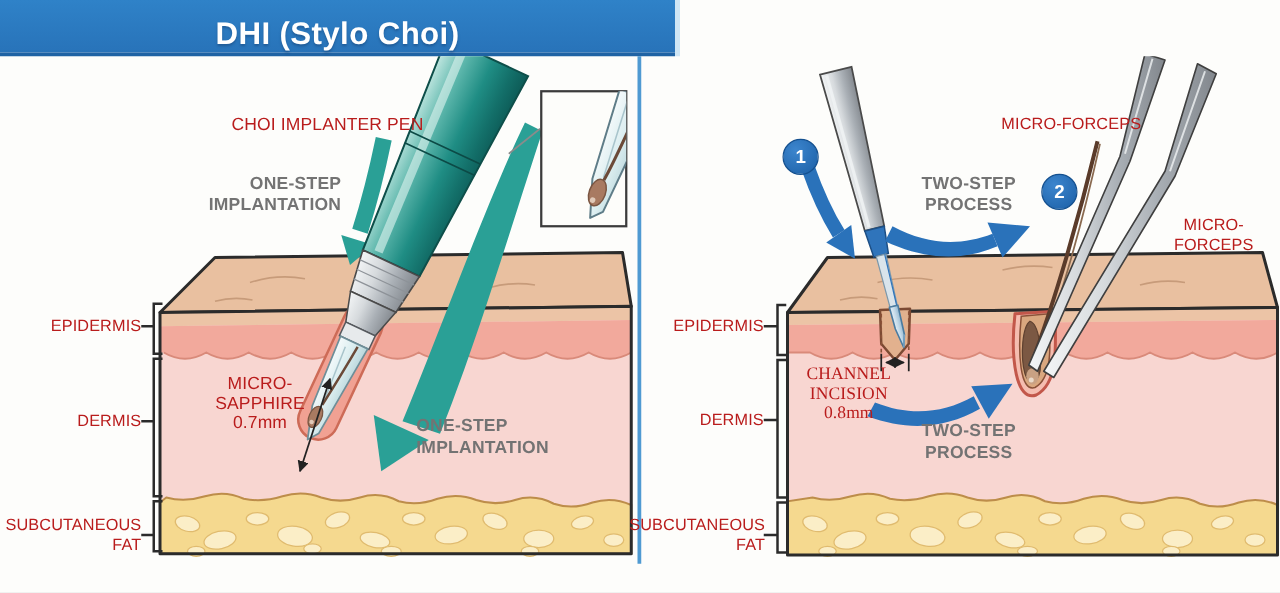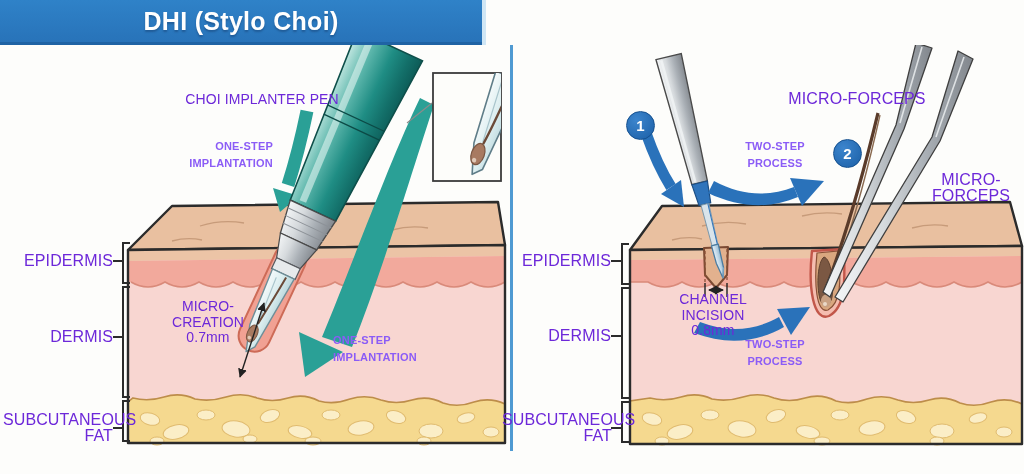--- a/index.html
+++ b/index.html
@@ -1,30 +1,30 @@
 <!DOCTYPE html>
 <html><head>
 <meta charset="utf-8">
 <style>
   html,body{margin:0;padding:0;background:#e8e8e8;}
   .stage{position:relative;width:1024px;height:474px;background:#fdfdfb;
          font-family:"Liberation Sans",sans-serif;overflow:hidden;margin:0 auto;}
   .header{position:absolute;top:0;left:0;width:1024px;height:45px;display:flex;}
-  .hhalf{width:482px;height:42px;background:linear-gradient(#2f82c8,#2873b9);
-         border-bottom:3px solid #1f63a4;display:flex;align-items:center;justify-content:center;}
+  .hhalf{width:540px;height:42px;background:linear-gradient(#2f82c8,#2873b9);
+         border-bottom:3px solid #1f63a4;display:flex;align-items:flex-end;justify-content:center;}
   .hgap{width:4px;height:45px;background:#cfe6f5;}
   .htitle{color:#fff;font-weight:bold;font-size:25px;letter-spacing:0.3px;
           text-shadow:0 2px 2px rgba(15,40,80,.35);}
   .vdivider{position:absolute;left:510px;top:45px;width:3px;height:406px;background:#4f9ad2;}
   .panel-svg{position:absolute;top:45px;width:512px;height:429px;}
   #svgL{left:0;} #svgR{left:512px;}
-  .lbl{position:absolute;color:#6d28d9;font-size:14px;line-height:15.5px;
+  .lbl{position:absolute;color:#b91c1c;font-size:14px;line-height:15.5px;
        letter-spacing:0.1px;white-space:nowrap;}
-  .lbl.small{font-size:16px;}
-  .lbl.b{font-weight:bold;font-size:11px;line-height:16.5px;color:#8b5cf6;letter-spacing:0.2px;}
+  .lbl.small{font-size:13px;}
+  .lbl.b{font-weight:bold;font-size:14px;line-height:16.5px;color:#737373;letter-spacing:0.2px;}
   .ra{text-align:right;} .ca{text-align:center;} .la{text-align:left;}
   .badge{position:absolute;width:27px;height:27px;border-radius:50%;
          background:radial-gradient(circle at 35% 30%,#3c85cd,#1b5fa6);
          border:1px solid #14508f;color:#fff;font-weight:bold;font-size:15px;
          display:flex;align-items:center;justify-content:center;}
 </style>
 </head>
 <body>
 
 <div class="stage">
@@ -262,21 +262,21 @@
   </div>
   <div class="lbl small ra" style="left:13px;top:329px;width:100px;">
     <div>DERMIS</div>
   </div>
   <div class="lbl small ra" style="left:3px;top:412px;width:110px;">
     <div>SUBCUTANEOUS</div>
     <div>FAT</div>
   </div>
   <div class="lbl ca" style="left:148px;top:299px;width:120px;">
     <div>MICRO-</div>
-    <div>CREATION</div>
+    <div>SAPPHIRE</div>
     <div>0.7mm</div>
   </div>
   <div class="lbl b la" style="left:333px;top:332px;width:160px;">
     <div>ONE-STEP</div>
     <div>IMPLANTATION</div>
   </div>
 
   <div class="badge" style="left:626px;top:111px;">
     <span>1</span>
   </div>
@@ -297,21 +297,21 @@
   <div class="lbl small ra" style="left:516px;top:253px;width:95px;">
     <div>EPIDERMIS</div>
   </div>
   <div class="lbl small ra" style="left:516px;top:328px;width:95px;">
     <div>DERMIS</div>
   </div>
   <div class="lbl small ra" style="left:502px;top:412px;width:110px;">
     <div>SUBCUTANEOUS</div>
     <div>FAT</div>
   </div>
-  <div class="lbl ca" style="left:653px;top:292px;width:120px;">
+  <div class="lbl ca" style="left:619px;top:292px;width:120px;font-family:Liberation Serif, serif;">
     <div>CHANNEL</div>
     <div>INCISION</div>
     <div>0.8mm</div>
   </div>
   <div class="lbl b ca" style="left:705px;top:336px;width:140px;">
     <div>TWO-STEP</div>
     <div>PROCESS</div>
   </div>
 
 </div>

